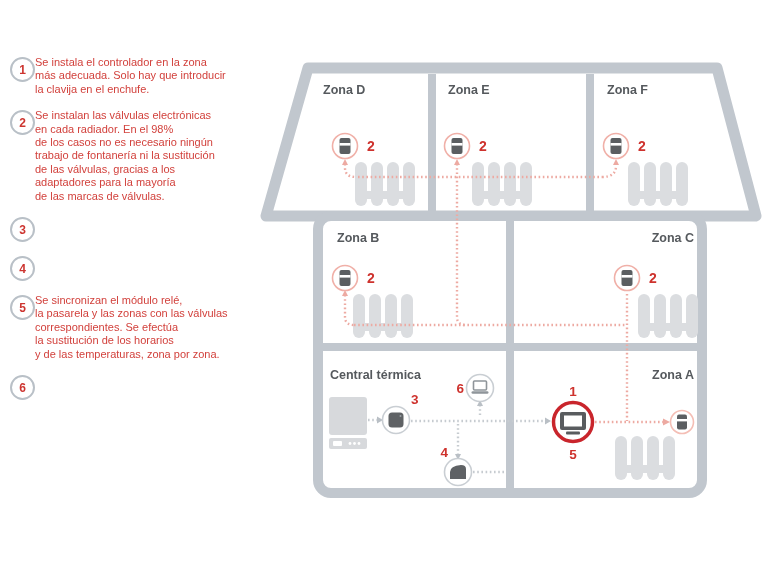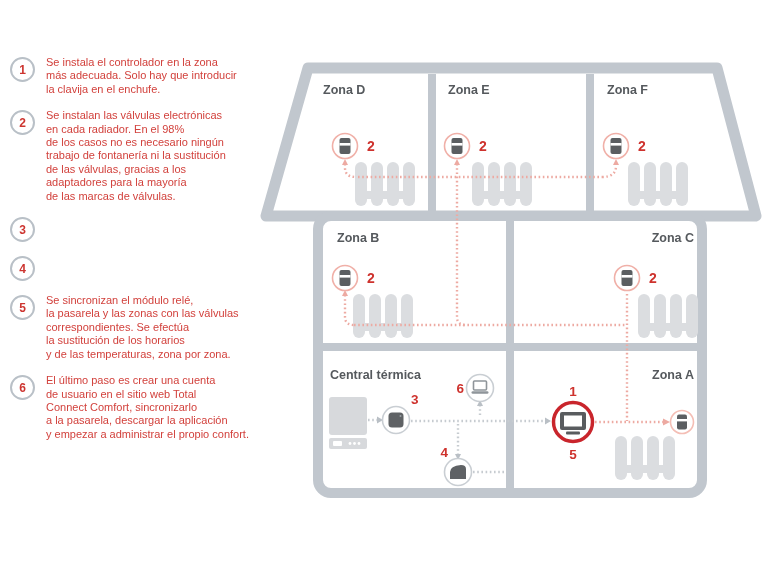--- a/index.html
+++ b/index.html
@@ -16,21 +16,21 @@
   .step{
     display:flex;align-items:flex-start;margin-bottom:13px;
   }
   .step-badge{
     flex:0 0 auto;width:21px;height:21px;border-radius:50%;
     border:2px solid #b9c0c7;background:#fff;
     display:flex;align-items:center;justify-content:center;
     font-size:12px;font-weight:bold;color:#cd3530;margin-top:1px;
   }
   .step-text{
-    margin-left:11px;font-size:11px;line-height:13.4px;color:#d2413c;
+    font-size:11px;line-height:13.4px;color:#d2413c;
     white-space:pre-line;
   }
   
   .house{
     position:absolute;left:258px;top:40px;width:510px;height:480px;
   }
   .zone-label{font-size:12.5px;font-weight:bold;fill:#55595d;}
   .valve-num{font-size:14px;font-weight:bold;fill:#ce322d;}
   .dev-num{font-size:13.5px;font-weight:bold;fill:#ce322d;}
 </style>
@@ -83,25 +83,20 @@
 la pasarela y las zonas con las válvulas
 correspondientes. Se efectúa
 la sustitución de los horarios
 y de las temperaturas, zona por zona.</div>
     </div>
 
     <div class="step">
       <div class="step-badge">
           <span>6</span>
         </div>
-      <div class="step-text">El último paso es crear una cuenta
-de usuario en el sitio web Total
-Connect Comfort, sincronizarlo
-a la pasarela, descargar la aplicación
-y empezar a administrar el propio confort.</div>
     </div>
 
   </aside>
 
   <svg class="house" viewBox="0 0 510 480">
 
     <path d="M8,176 L50,28 L459,28 L498,176 Z" fill="#ffffff" stroke="#c1c7ce" stroke-width="11" stroke-linejoin="round"></path>
 
     <rect x="60" y="176" width="384" height="277" rx="13" fill="#ffffff" stroke="#c1c7ce" stroke-width="10"></rect>
 

